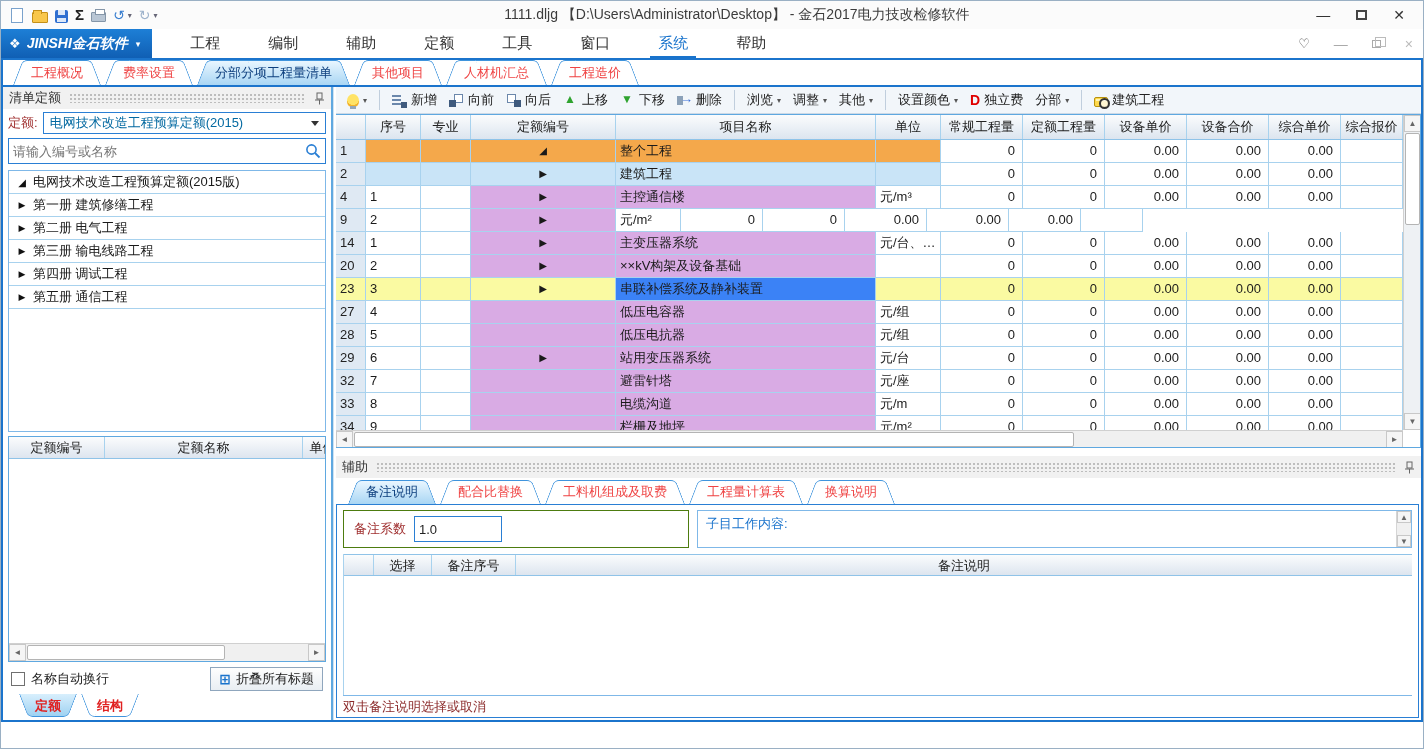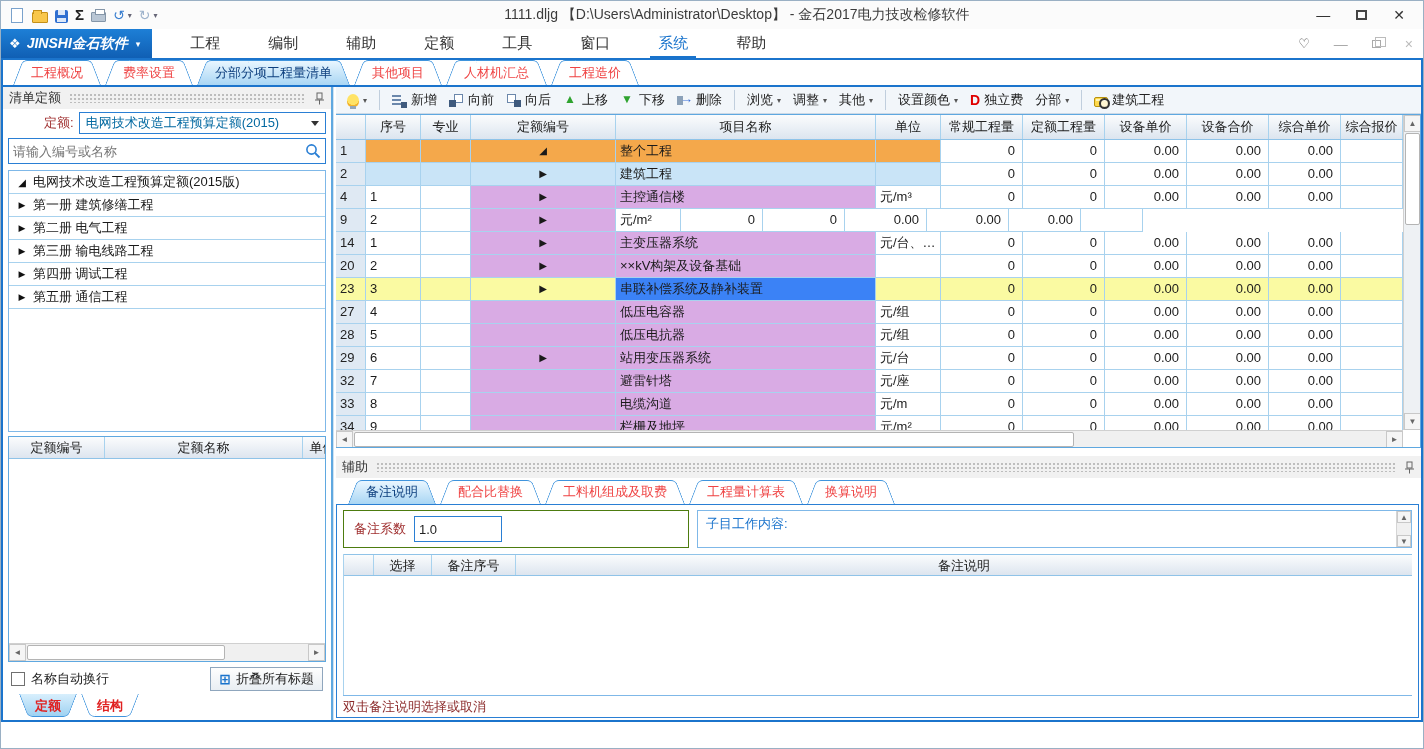--- a/index.html
+++ b/index.html
@@ -58,21 +58,21 @@
   .main-tabs{display:flex;align-items:flex-end;height:27px;padding-left:8px;border-bottom:2px solid #1b74cc;background:#fff;flex:0 0 auto;}
 
   .body{flex:1;display:flex;min-height:0;}
 
   
   .left-panel{width:330px;flex:0 0 330px;border-right:2px solid #5fa8e0;display:flex;flex-direction:column;min-height:0;background:#fff;}
   .panel-header{height:22px;display:flex;align-items:center;background:#f1f1f1;padding:0 6px;flex:0 0 auto;}
   .panel-header .ph-lbl{font-size:13px;color:#333;white-space:nowrap;}
   .panel-header .dots{flex:1;height:10px;margin:0 8px;background:radial-gradient(circle,#bdbdbd 0.9px,transparent 1px);background-size:4px 4px;}
   .pin{flex:0 0 auto;}
-  .quota-row{display:flex;align-items:center;padding:3px 5px 1px 5px;gap:5px;flex:0 0 auto;margin-left:36px;}
+  .quota-row{display:flex;align-items:center;padding:3px 5px 1px 5px;gap:5px;flex:0 0 auto;}
   .quota-row .qlbl{font-size:13px;color:#a03030;white-space:nowrap;}
   .dropdown{flex:1;height:22px;border:1px solid #2a7fd4;display:flex;align-items:center;background:#fff;padding:0 6px;cursor:pointer;}
   .dropdown .dval{flex:1;font-size:13px;color:#0369a1;white-space:nowrap;overflow:hidden;}
   .dd-caret{width:0;height:0;border:4px solid transparent;border-top:5px solid #333;margin-top:5px;}
   .search-box{margin:3px 5px 2px 5px;height:26px;border:1px solid #2a7fd4;display:flex;align-items:center;padding:0 4px;flex:0 0 auto;}
   .search-box input{flex:1;border:none;outline:none;font-size:13px;color:#222;background:transparent;}
   .tree{flex:1;border:1px solid #7fb8e8;margin:4px 5px 2px 5px;background:#fff;overflow:hidden;min-height:0;}
   .tree-item{height:23px;display:flex;align-items:center;border-bottom:1px solid #a8d2ee;padding-left:8px;gap:6px;cursor:pointer;}
   .tmark{font-size:9px;color:#111;width:10px;text-align:center;}
   .tmark.exp{font-size:10px;}

